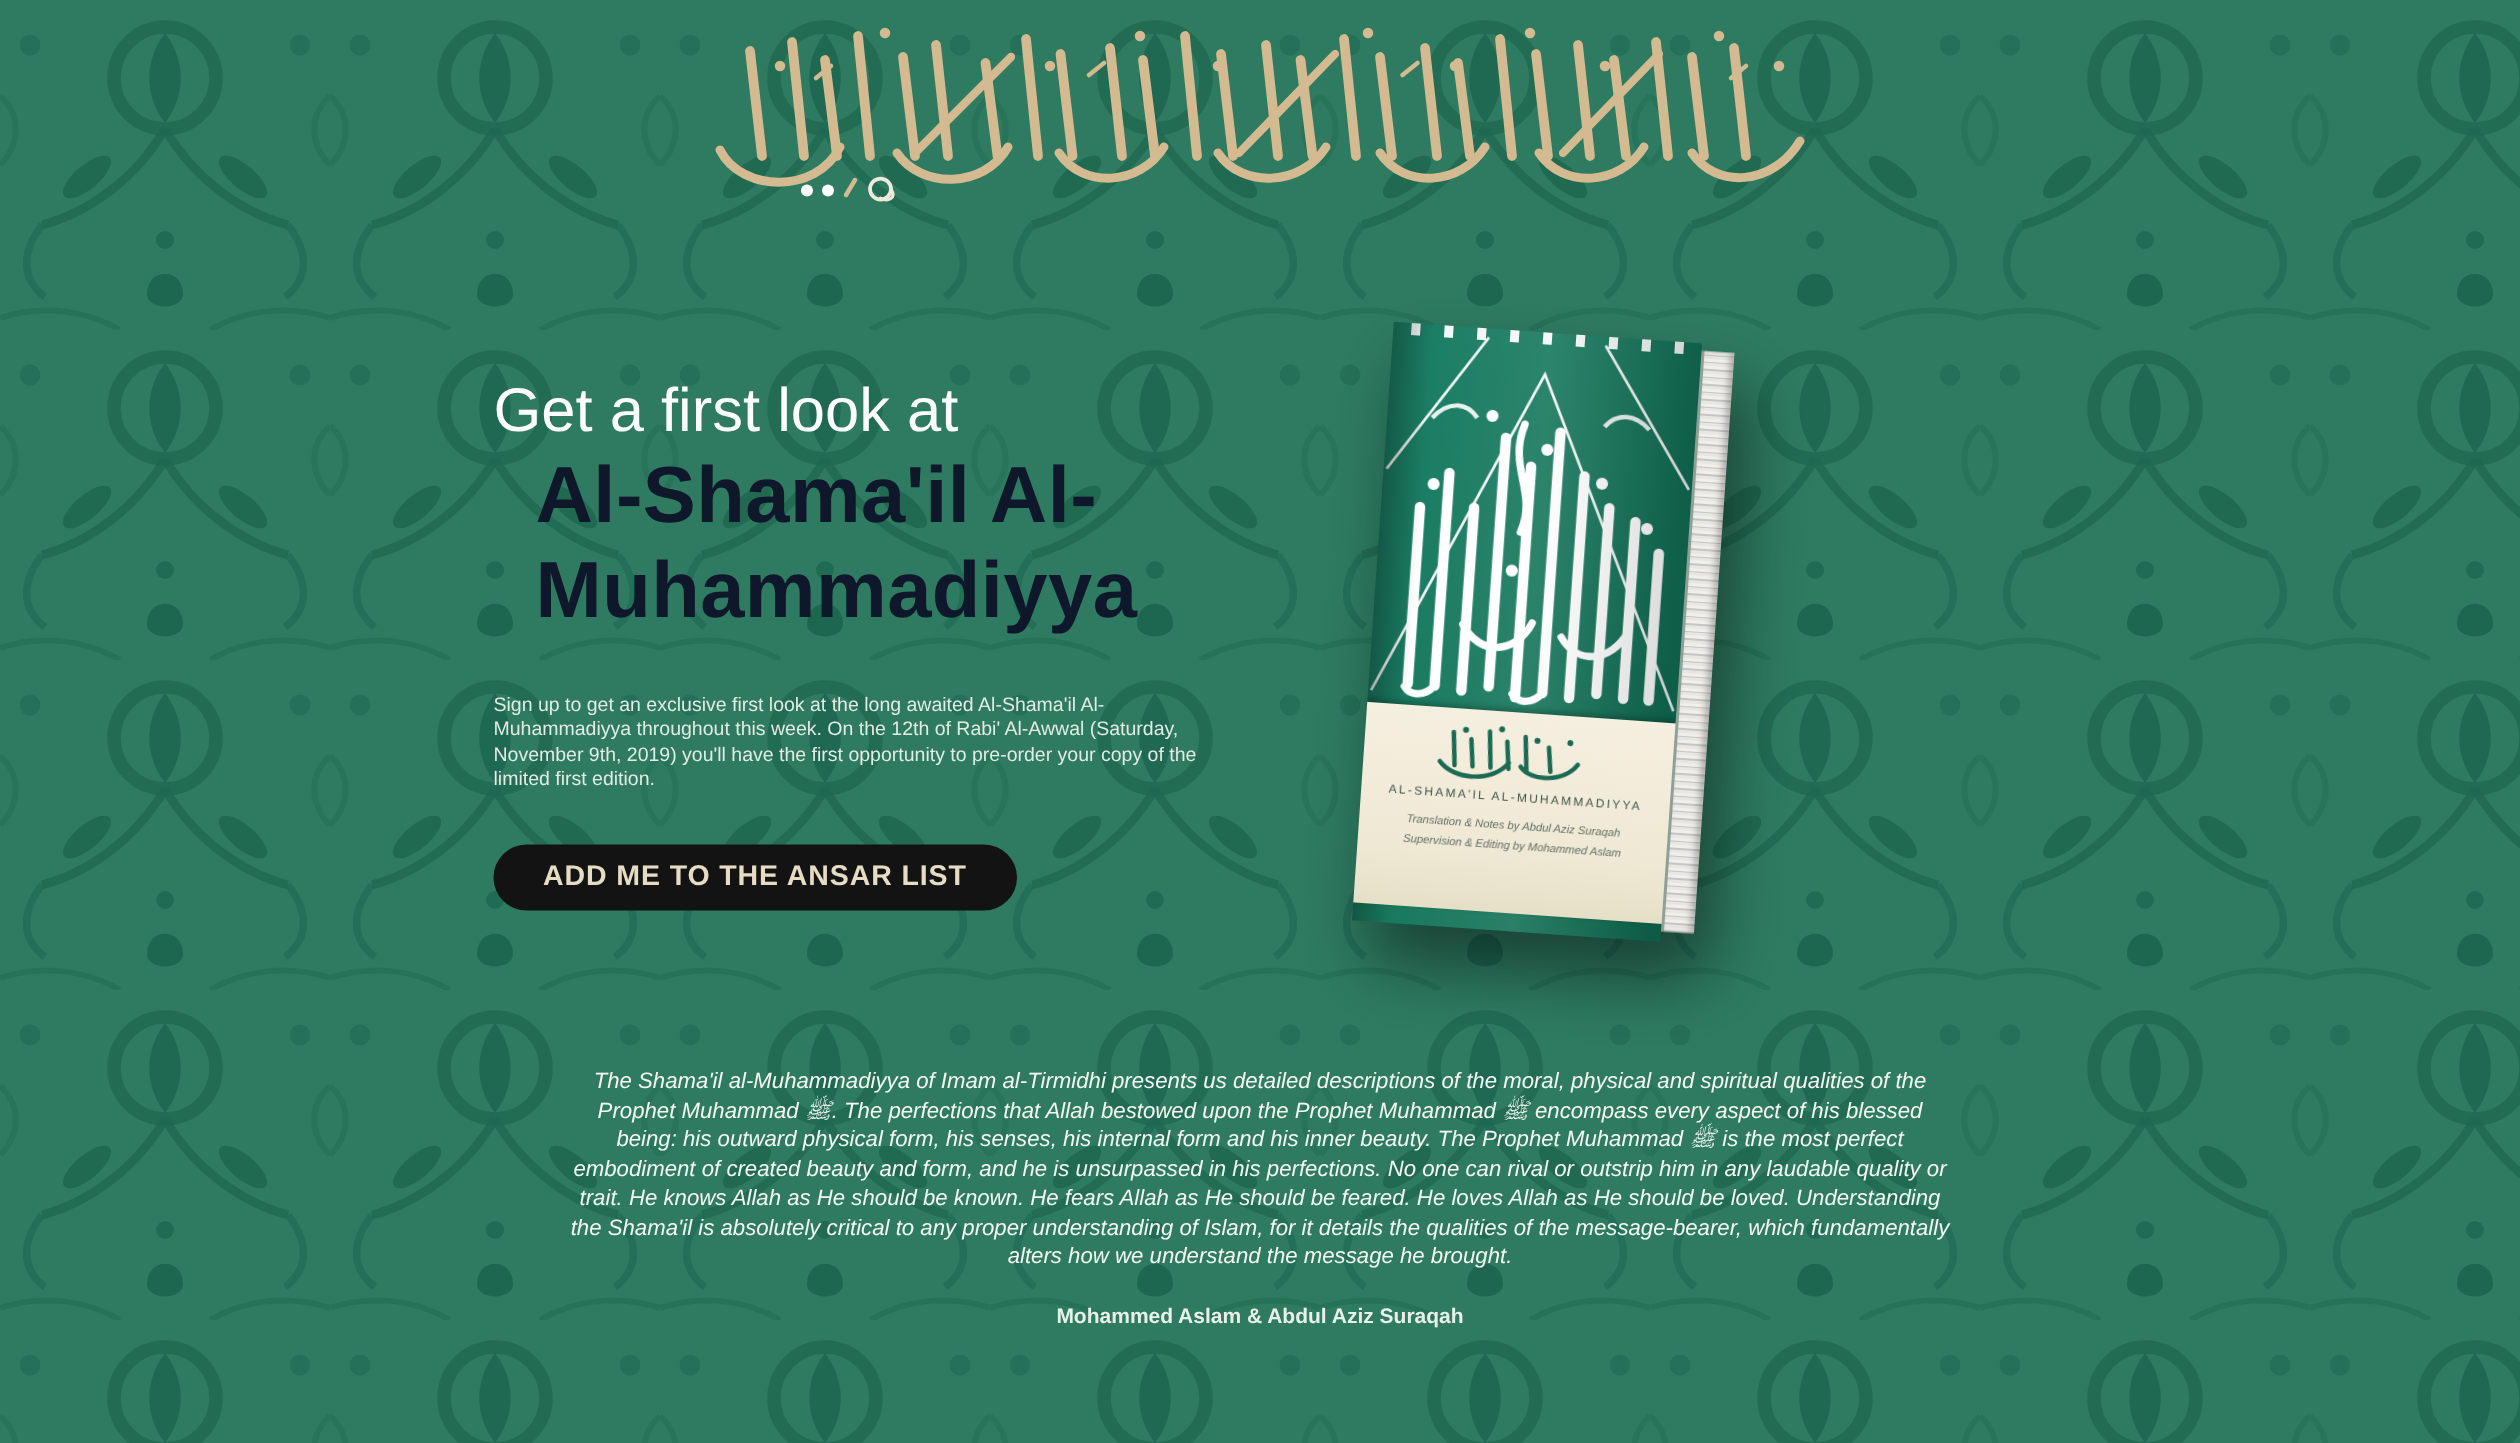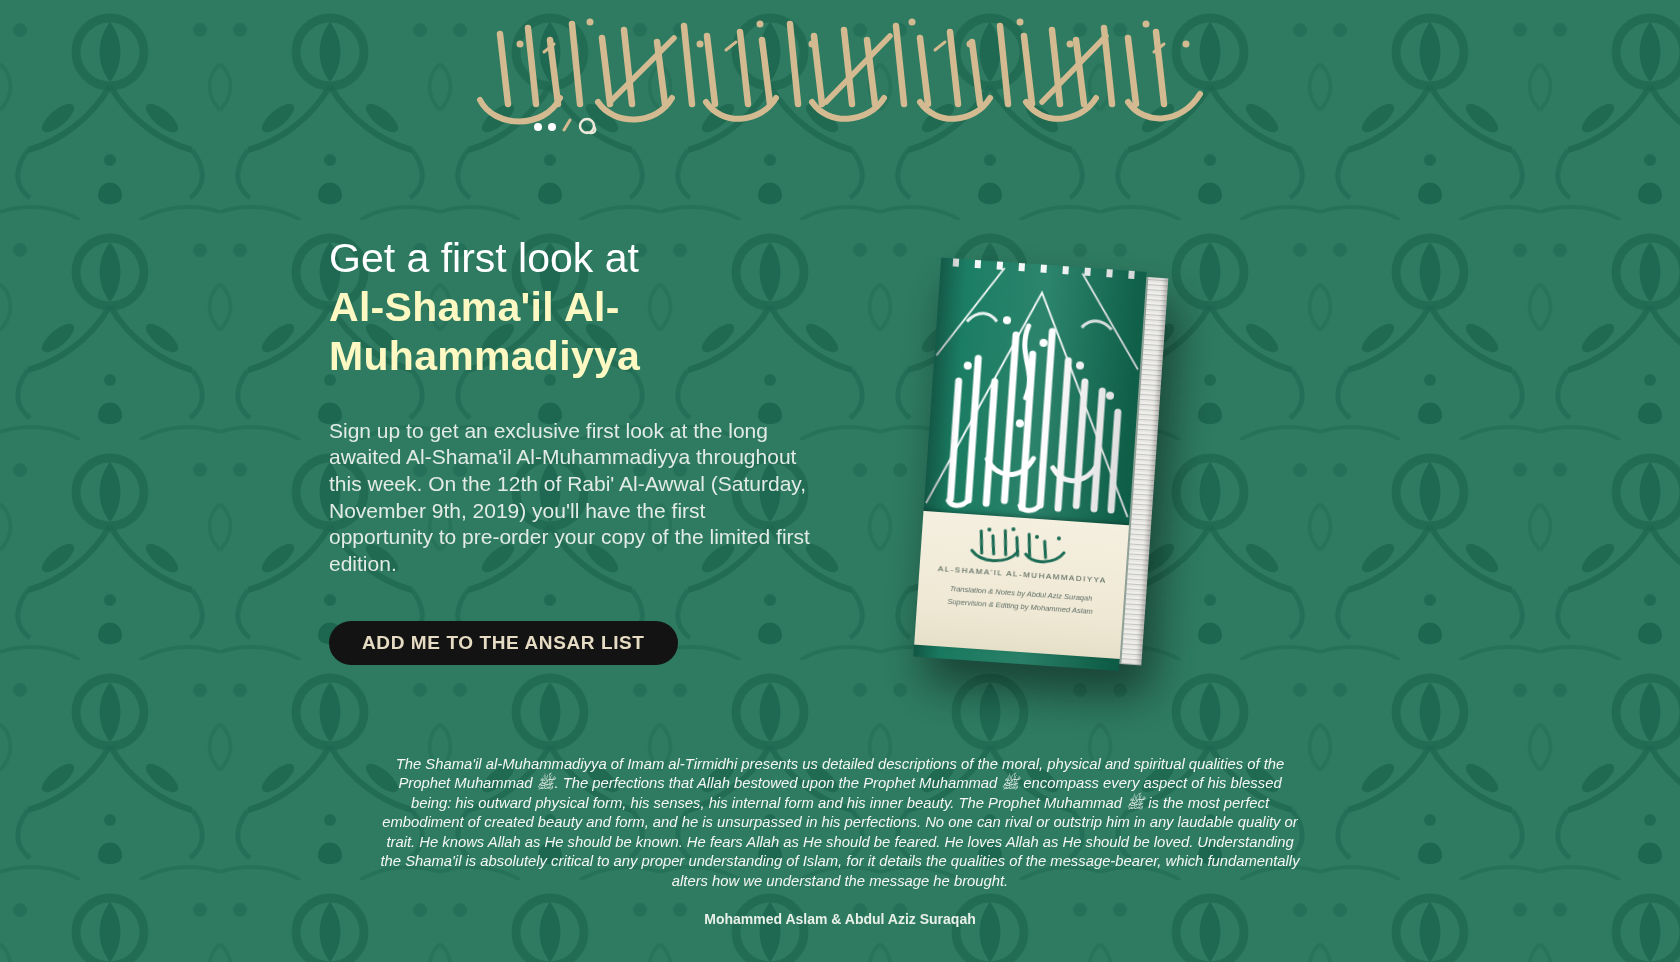--- a/index.html
+++ b/index.html
@@ -9,25 +9,25 @@
     font-family:"Liberation Sans", sans-serif;
     background:#2e7b61; position:relative;
   }
   .bg-pattern { position:absolute; inset:0; z-index:0; }
   .content { position:relative; z-index:1; height:100%; }
 
   
   .calligraphy-header { display:flex; justify-content:center; padding-top:14px; }
 
   
-  .hero { width:1146px; margin:66px auto 0; display:flex; align-items:flex-end;gap:12px; }
+  .hero { width:1146px; margin:66px auto 0; display:flex; align-items:center; }
   .hero-left { width:482px; margin-left:62px; margin-top:30px; }
   .hero-intro { font-size:41px; font-weight:300; color:#ffffff; line-height:1.2; }
-  .hero-title { font-size:41px; font-weight:800; color:#fef9c3; line-height:1.2; letter-spacing:.3px; }
-  .hero-desc { margin-top:36px; font-size:21px; line-height:1.27; color:#e2ebe5; }
+  .hero-title { font-size:53px; font-weight:800; color:#0f172a; line-height:1.2; letter-spacing:.3px;margin-left:28px; }
+  .hero-desc { margin-top:36px; font-size:13px; line-height:1.27; color:#e2ebe5; }
   .cta-button {
     margin-top:22px; display:inline-block; cursor:pointer;
     background:#131313; color:#e6dcc3;
     font-family:"Liberation Sans", sans-serif;
     font-size:19px; font-weight:700; letter-spacing:.6px;
     padding:11px 33px; border-radius:22px; border:none;
   }
 
   
   .hero-right { margin-left:104px; margin-top:18px; }

